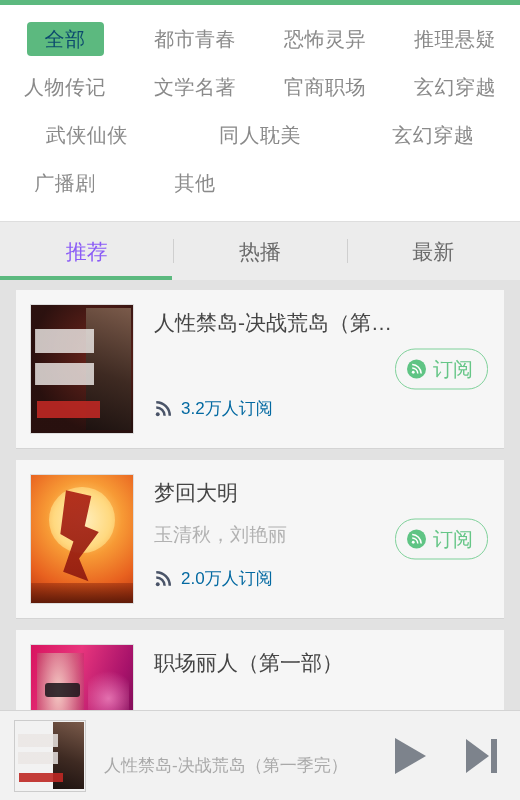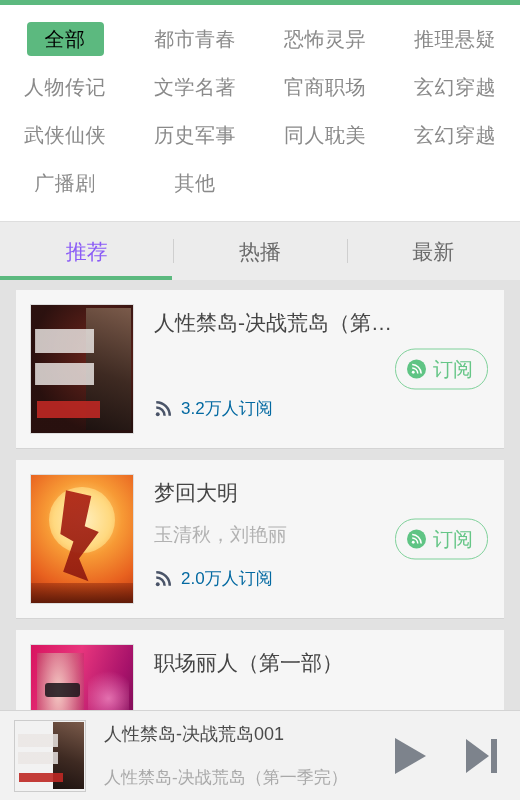--- a/index.html
+++ b/index.html
@@ -38,21 +38,21 @@
     font-size: 20px;
     color: #8a8a8a;
     letter-spacing: 0.5px;
     padding: 7px 18px;
     border-radius: 4px;
     line-height: 1;
     white-space: nowrap;
   }
   .cat-chip.active {
     background: #5cb97f;
-    color: #000000;
+    color: #0c4a6e;
   }
 
   
   .tabbar {
     position: relative;
     display: flex;
     background: #ececec;
     height: 58px;
     align-items: center;
   }
@@ -255,23 +255,20 @@
         </div>
       <div class="cat-cell">
           <span class="cat-chip">玄幻穿越</span>
         </div>
     </div>
     <div class="cat-row">
       <div class="cat-cell">
           <span class="cat-chip">武侠仙侠</span>
         </div>
       <div class="cat-cell">
-          <span class="cat-chip">历史军事</span>
-        </div>
-      <div class="cat-cell">
           <span class="cat-chip">同人耽美</span>
         </div>
       <div class="cat-cell">
           <span class="cat-chip">玄幻穿越</span>
         </div>
     </div>
     <div class="cat-row">
       <div class="cat-cell">
           <span class="cat-chip">广播剧</span>
         </div>
@@ -370,21 +367,20 @@
   </div>
 
   <div class="player">
     <div class="p-cover">
       <div class="c-inner cv1">
           <div class="human"></div>
           <div class="band"></div>
         </div>
     </div>
     <div class="p-text">
-      <div class="p-line1">人性禁岛-决战荒岛001</div>
       <div class="p-line2">人性禁岛-决战荒岛（第一季完）</div>
     </div>
     <div class="p-ctrl">
       <span>
         <svg width="36" height="40" viewBox="0 0 36 40">
             <polygon points="3,2 34,20 3,38" fill="#7d838c"></polygon>
           </svg>
       </span>
       <span>
         <svg width="34" height="38" viewBox="0 0 34 38">

